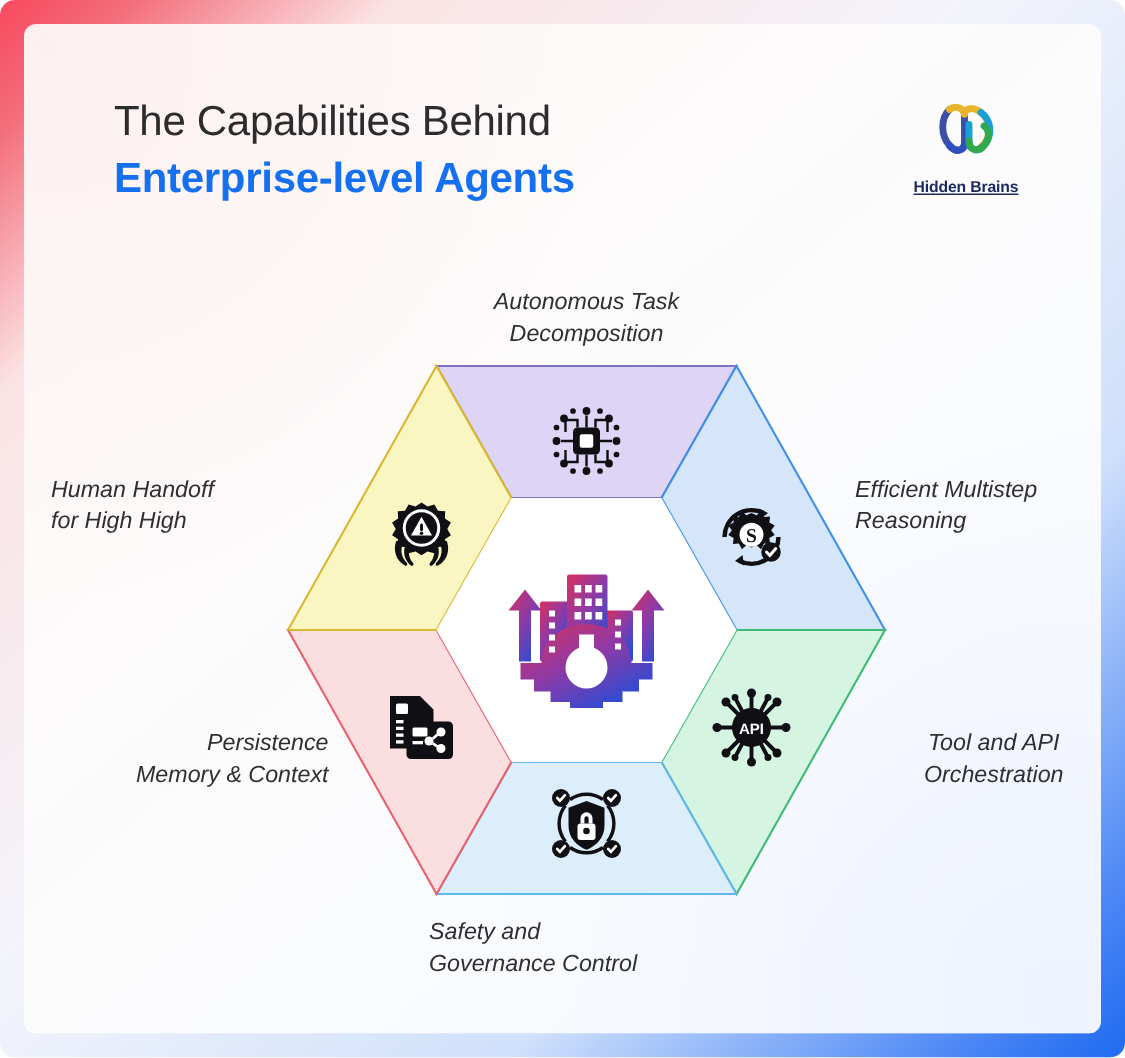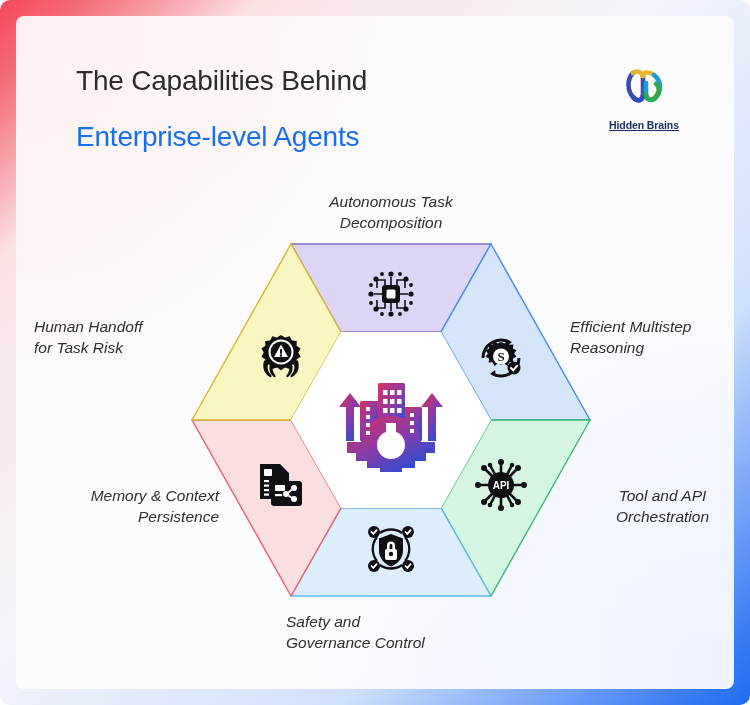--- a/index.html
+++ b/index.html
@@ -29,22 +29,22 @@
     overflow:hidden;
   }
 
   
   .header{position:absolute;left:60px;top:48px;}
   .title-line1{
     font-size:28px;color:#2c2c2c;font-weight:400;
     letter-spacing:-0.2px;line-height:1.22;white-space:nowrap;
   }
   .title-line2{
-    font-size:28px;color:#1570f0;font-weight:400;
-    letter-spacing:-0.2px;line-height:1.22;margin-top:22px;white-space:nowrap;
+    font-size:28px;color:#1570f0;font-weight:700;
+    letter-spacing:-0.2px;line-height:1.22;margin-top:4px;white-space:nowrap;
   }
 
   
   .logo{position:absolute;right:42px;top:50px;width:96px;text-align:center;}
   .logo svg{display:block;margin:0 auto;}
   .logo-text{
     font-size:10.5px;font-weight:700;color:#1b2a5e;
     margin-top:13px;letter-spacing:-0.1px;white-space:nowrap;text-decoration:underline;
   }
 
@@ -346,23 +346,23 @@
     <div>Tool and API</div>
     <div>Orchestration</div>
   </div>
 
   <div class="lbl lbl-bot">
     <div>Safety and</div>
     <div>Governance Control</div>
   </div>
 
   <div class="lbl lbl-bl">
+    <div>Persistence</div>
     <div>Memory &amp; Context</div>
-    <div>Persistence</div>
   </div>
 
   <div class="lbl lbl-tl">
     <div>Human Handoff</div>
-    <div>for Task Risk</div>
+    <div>for High High</div>
   </div>
 
 </div>
 </div>
 
 </body></html>

